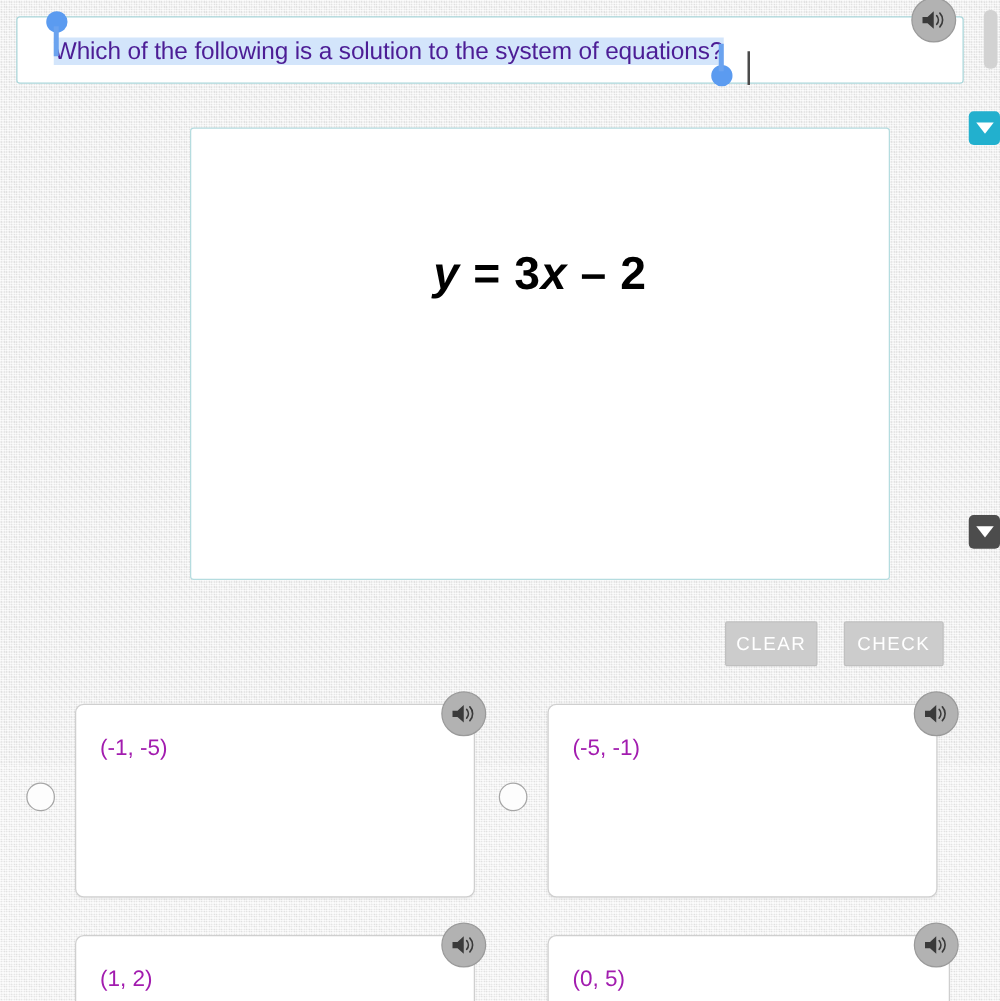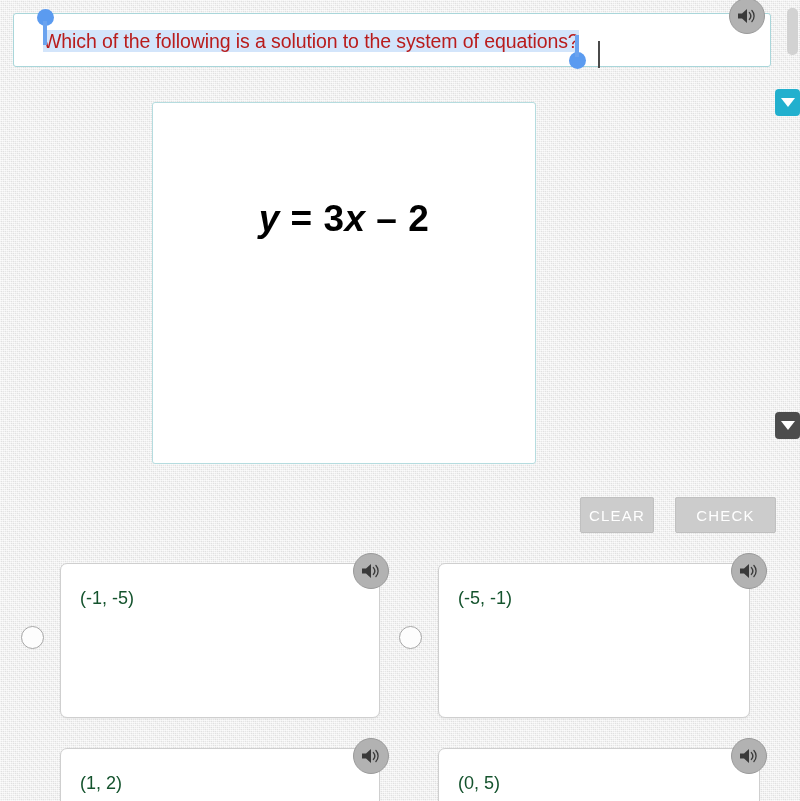--- a/index.html
+++ b/index.html
@@ -30,21 +30,21 @@
     background: #ffffff;
     border: 1px solid #a9d6da;
     border-radius: 3px;
     box-sizing: border-box;
   }
   #question-text {
     position: absolute;
     left: 29px;
     top: 16px;
     font-size: 19.5px;
-    color: #b91c1c;
+    color: #4c1d95;
     background: #d3e5fb;
     line-height: 22px;
     white-space: nowrap;
     letter-spacing: -0.1px;
   }
   #text-caret {
     position: absolute;
     left: 584px;
     top: 27px;
     width: 2px;
@@ -100,21 +100,21 @@
   #speaker-opt-0 { left: 353px; top: 553px; }
   #speaker-opt-1 { left: 731px; top: 553px; }
   #speaker-opt-2 { left: 353px; top: 738px; }
   #speaker-opt-3 { left: 731px; top: 738px; }
 
   
   #equation-panel {
     position: absolute;
     left: 152px;
     top: 102px;
-    width: 384px;
+    width: 560px;
     height: 362px;
     background: #ffffff;
     border: 1px solid #b5dcdf;
     border-radius: 3px;
     box-sizing: border-box;
   }
   .equation-line {
     position: absolute;
     width: 100%;
     text-align: center;
@@ -139,37 +139,37 @@
     color: #ffffff;
     font-size: 15px;
     letter-spacing: 1.2px;
     display: flex;
     align-items: center;
     justify-content: center;
     box-sizing: border-box;
     cursor: default;
   }
   #clear-button { left: 580px; top: 497px; width: 74px; }
-  #check-button { left: 675px; top: 497px; width: 101px; }
+  #check-button { left: 675px; top: 497px; width: 80px; }
 
   
   .option-card {
     position: absolute;
     background: #ffffff;
     border: 1px solid #cfcfcf;
     border-radius: 7px;
     box-sizing: border-box;
     box-shadow: 0 1px 2px rgba(0,0,0,0.06);
   }
   .option-label {
     position: absolute;
     left: 19px;
     top: 24px;
     font-size: 18px;
-    color: #14532d;
+    color: #a21caf;
     white-space: nowrap;
   }
   .radio-btn {
     position: absolute;
     width: 23px;
     height: 23px;
     border-radius: 50%;
     background: #fdfdfd;
     border: 1.5px solid #a6a6a6;
     box-sizing: border-box;

